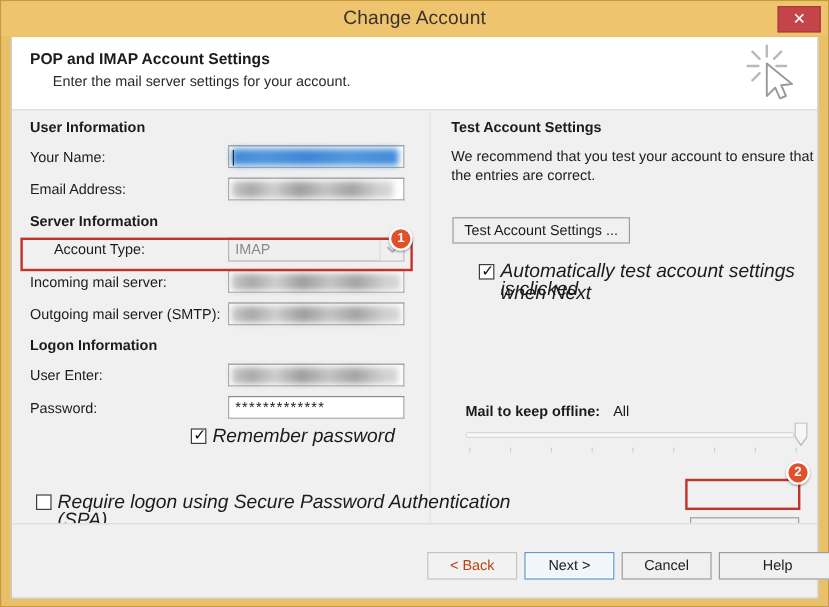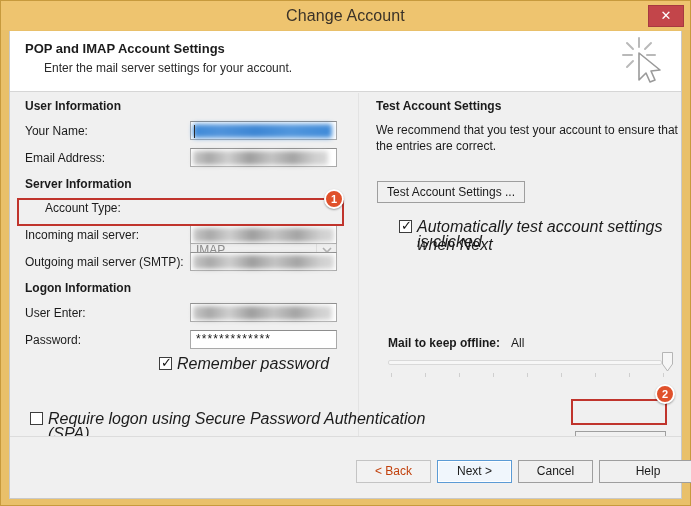--- a/index.html
+++ b/index.html
@@ -151,21 +151,20 @@
     top: 3px;
   }
 
   
   #combo-account-type {
     position: absolute;
     left: 180px; top: 205px;
     width: 147px; height: 20px;
     background: #efefef;
     border: 1px solid #b6b6b6;
-    margin-top: 42px;
   }
   #combo-value {
     position: absolute;
     left: 5px; top: 2px;
     font-size: 12px;
     color: #8a8a8a;
   }
   #combo-arrow-box {
     position: absolute;
     right: 0; top: 0;

